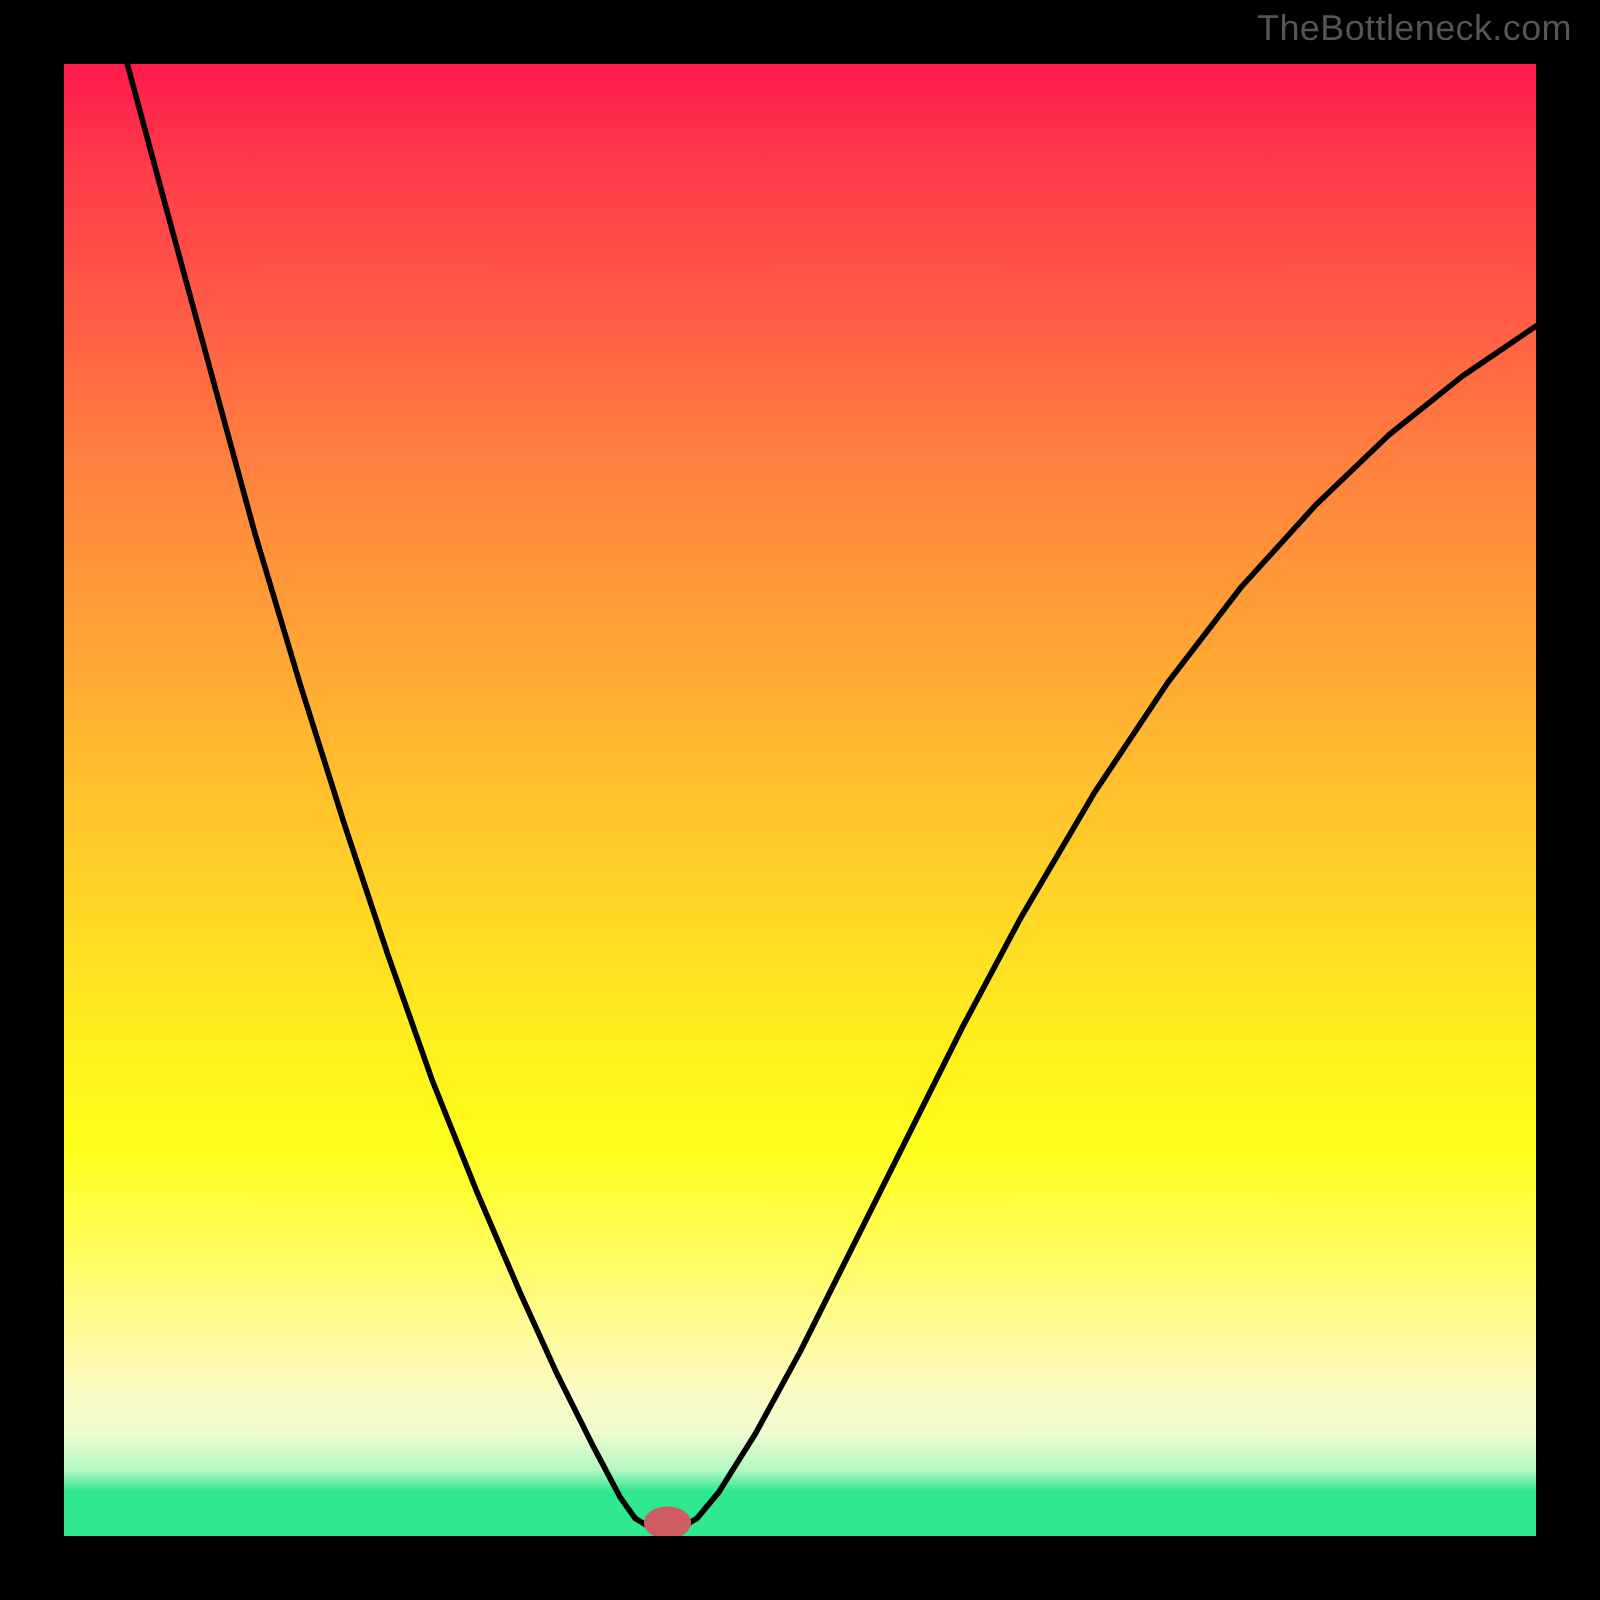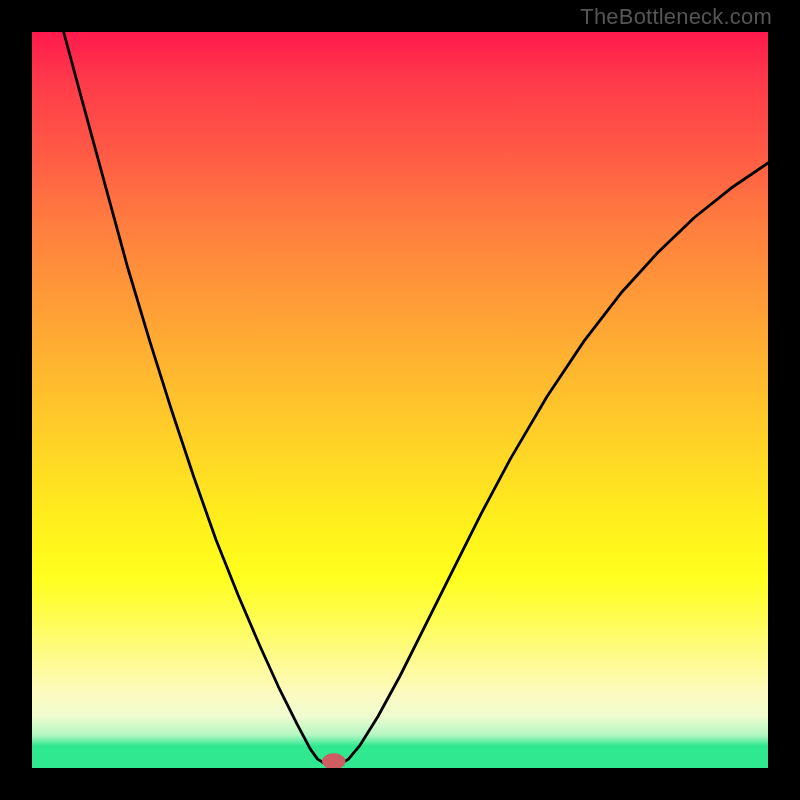--- a/index.html
+++ b/index.html
@@ -52,23 +52,23 @@
   }
   .svg-layer {
     position: absolute;
     inset: 0;
     width: 100%;
     height: 100%;
   }
   .watermark {
     position: absolute;
     top: 4px;
-    right: 28px;
+    right: 14px;
     color: #555;
-    font-size: 22px;
+    font-size: 18px;
     font-weight: 500;
     letter-spacing: 0.2px;
     user-select: none;
   }
 </style>
 </head>
 <body>
 
 <div class="frame">
   <div class="watermark">TheBottleneck.com</div>

